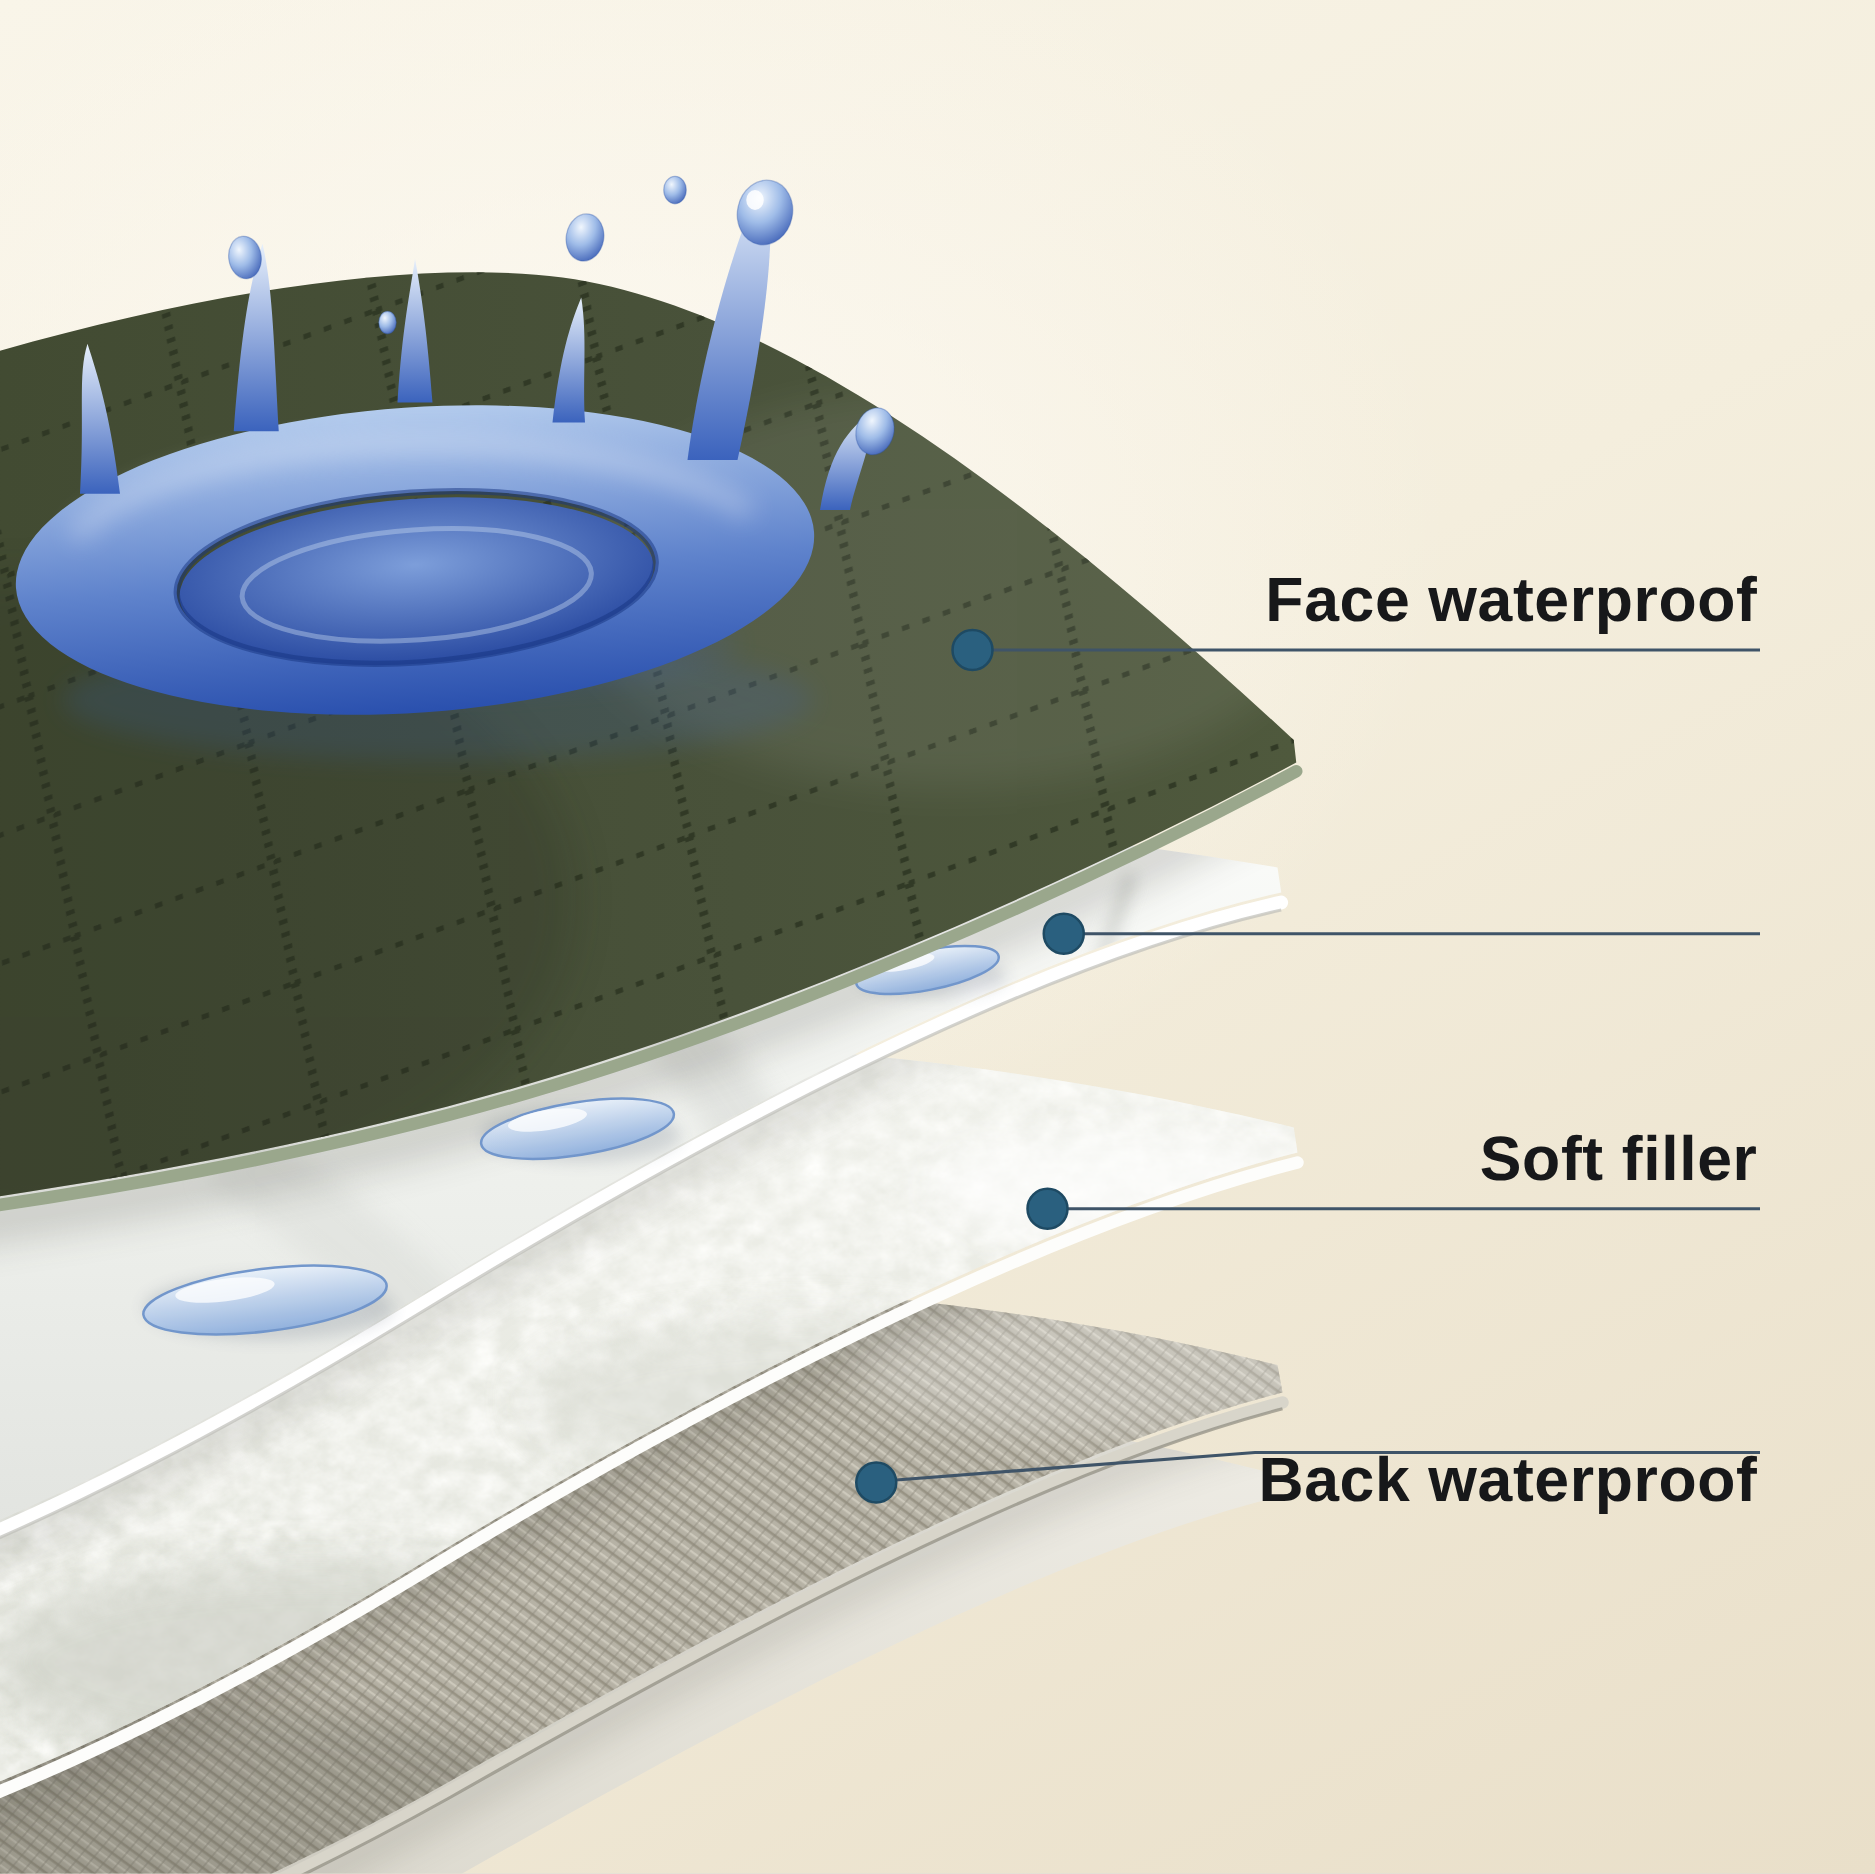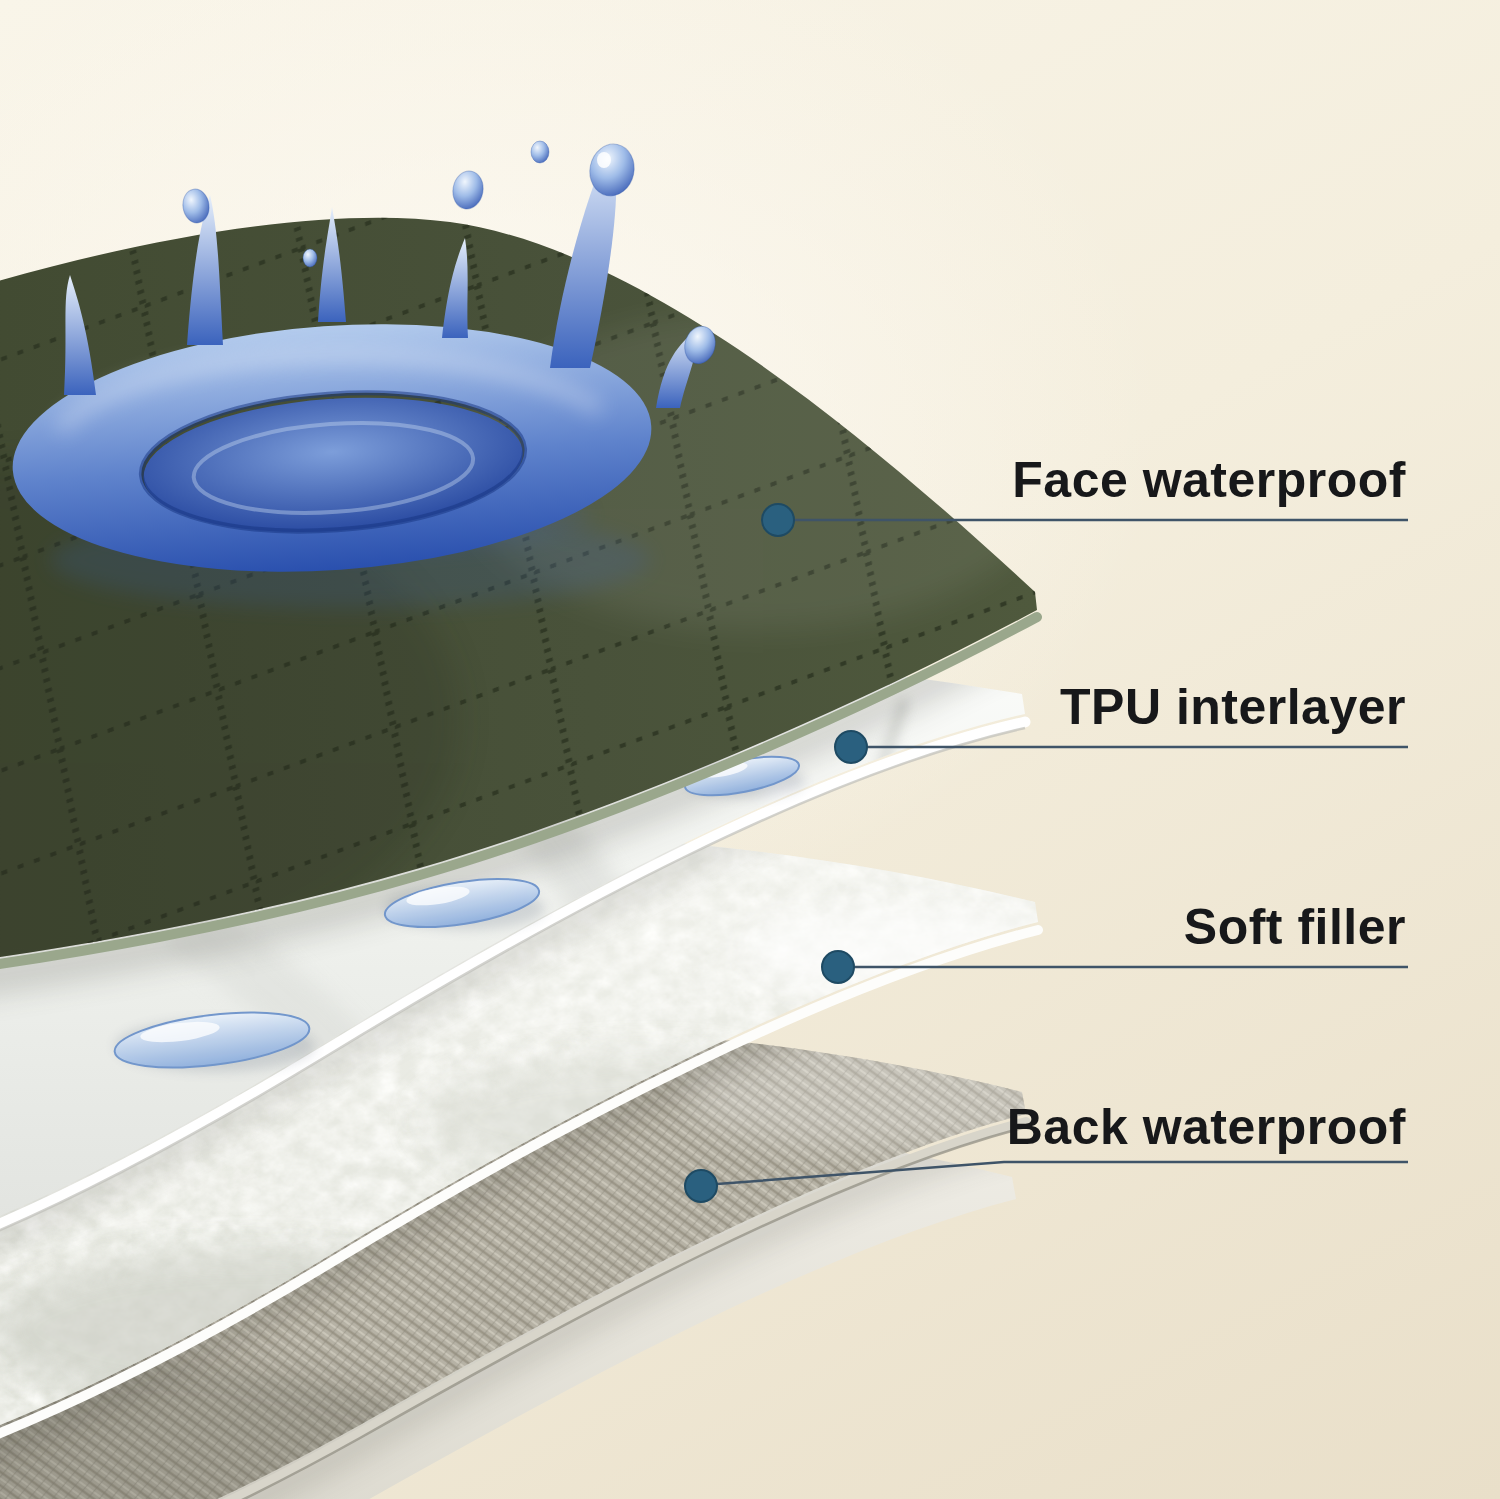--- a/index.html
+++ b/index.html
@@ -20,21 +20,21 @@
     font-weight:700;
     font-size:50px;
     line-height:1.0;
     letter-spacing:.5px;
     color:#17181a;
     white-space:nowrap;
   }
   .lbl-0{top:455px;}
   .lbl-1{top:682px;}
   .lbl-2{top:902px;margin-left:36px;}
-  .lbl-3{top:1102px;}
+  .lbl-3{top:1159px;}
 </style>
 </head>
 <body>
 
 <div class="canvas">
 
   <svg class="scene" width="1500" height="1499" viewBox="0 0 1500 1499">
     <defs>
       <filter id="b6" x="-60%" y="-60%" width="220%" height="220%">
           <feGaussianBlur stdDeviation="6"></feGaussianBlur>
@@ -234,17 +234,16 @@
     </g>
     <g fill="#2a607f" stroke="#1e4a63" stroke-width="2">
       <circle cx="778" cy="520" r="16"></circle>
       <circle cx="851" cy="747" r="16"></circle>
       <circle cx="838" cy="967" r="16"></circle>
       <circle cx="701" cy="1186" r="16"></circle>
     </g>
   </svg>
 
   <div class="callout-label lbl-0">Face waterproof</div>
-  <div class="callout-label lbl-1">TPU interlayer</div>
   <div class="callout-label lbl-2">Soft filler</div>
   <div class="callout-label lbl-3">Back waterproof</div>
 
 </div>
 
 </body></html>

